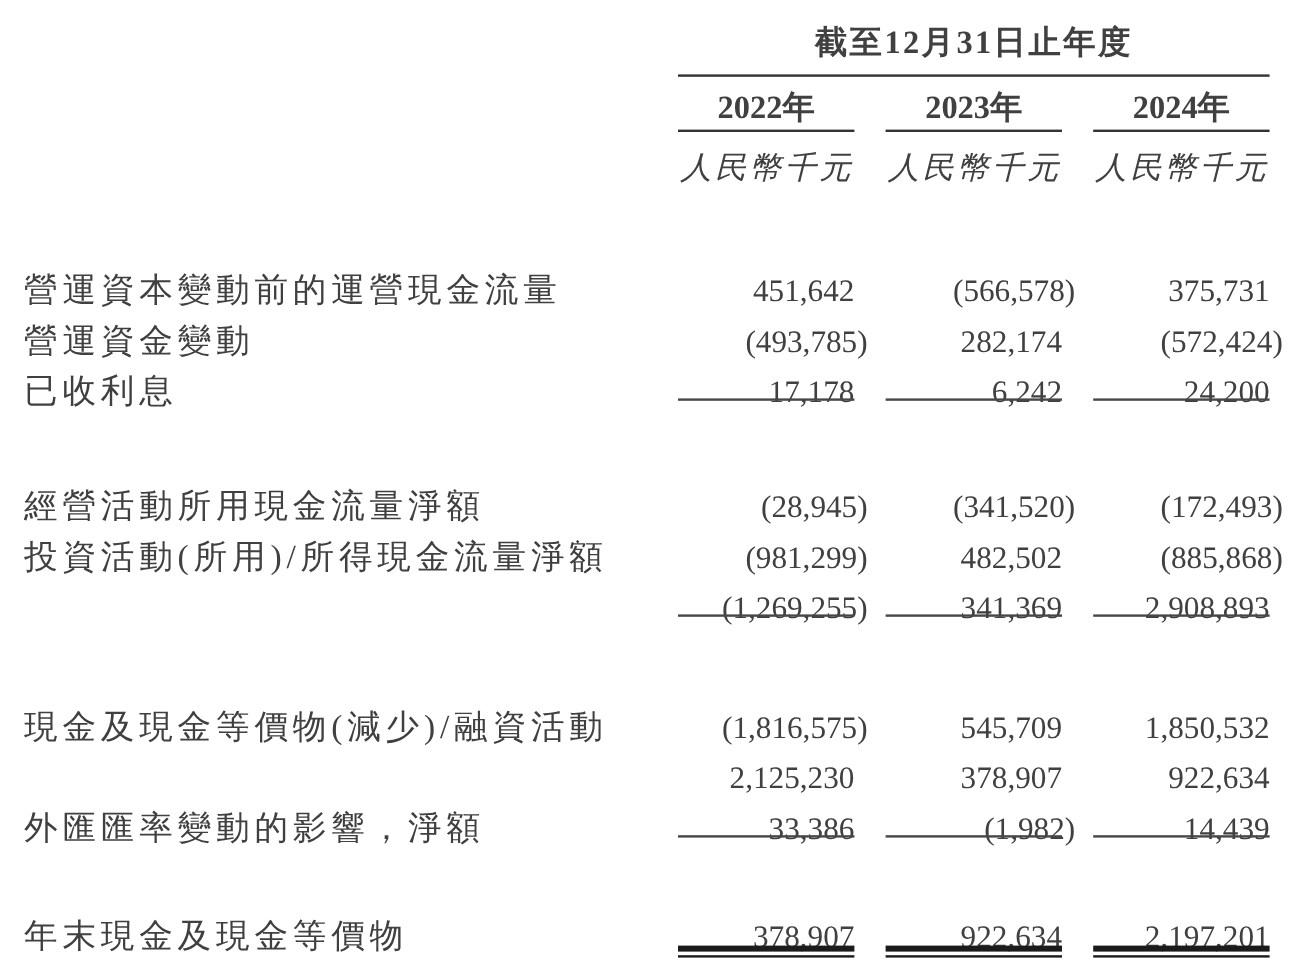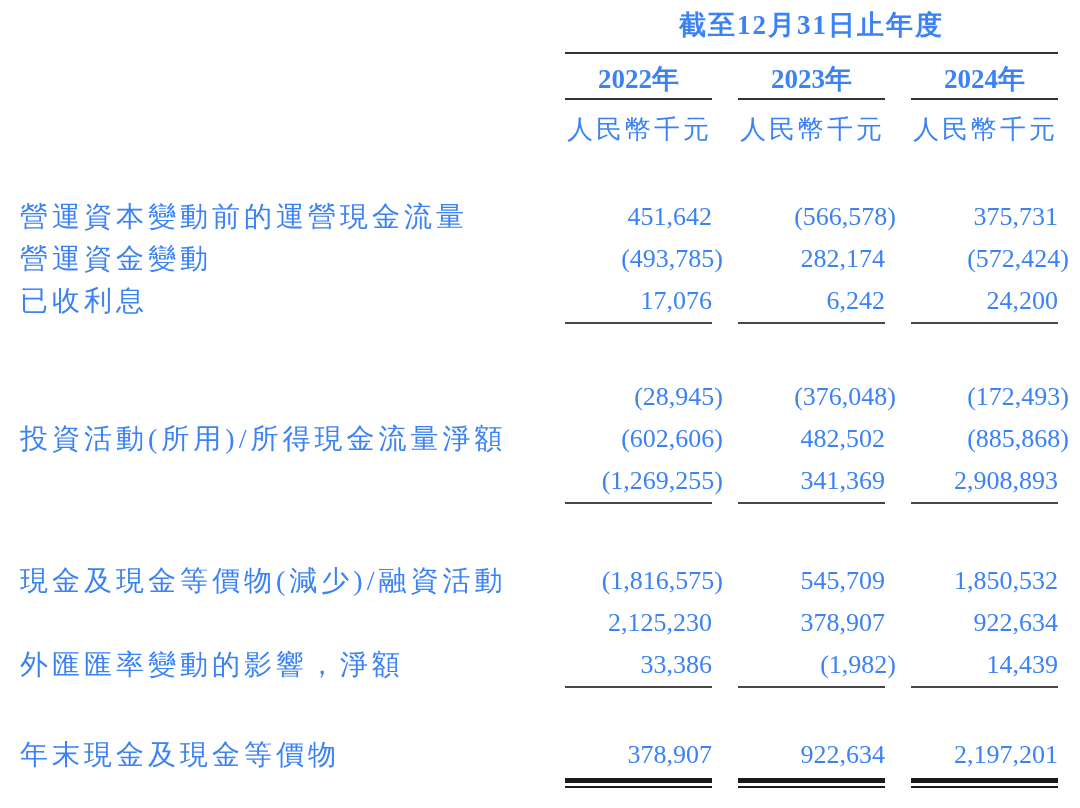--- a/index.html
+++ b/index.html
@@ -1,24 +1,24 @@
 <!DOCTYPE html>
 <html lang="zh-Hant"><head>
 <meta charset="utf-8">
 <style>
   html, body { margin: 0; padding: 0; background: #ffffff; }
   .page {
     position: relative;
     width: 1080px;
     height: 808px;
     background: #ffffff;
-    color: #3b82f6;
+    color: #404040;
     font-family: "Liberation Serif", "DejaVu Serif", serif;
     box-sizing: border-box;
-    padding: 8px 0 0 20px;
+    padding: 18px 0 0 20px;
     overflow: hidden;
   }
   .grid-row {
     display: grid;
     grid-template-columns: 545px 147px 26px 147px 26px 147px;
     align-items: end;
   }
   .c-label { grid-column: 1; }
   .c-v1 { grid-column: 2; }
   .c-v2 { grid-column: 4; }
@@ -38,20 +38,21 @@
   .year-cell {
     font-weight: bold;
     font-size: 27px;
     line-height: 30px;
     text-align: center;
     padding-top: 10px;
     padding-bottom: 4px;
     border-bottom: 2px solid #333333;
   }
   .unit-cell {
+    font-style: italic;
     font-size: 26px;
     letter-spacing: 3px;
     text-align: right;
     padding-top: 14px;
     height: 32px;
     line-height: 32px;
   }
 
   
   .sp-head { height: 50px; }
@@ -63,20 +64,21 @@
   .body-row { height: 42px; line-height: 42px; }
   .row-label {
     font-size: 28px;
     letter-spacing: 4px;
     white-space: nowrap;
   }
   .cell-value {
     font-size: 26px;
     text-align: right;
     white-space: nowrap;
+    margin-top: 16px;
   }
   .cell-value .val { display: inline-block; }
   .cell-value .val.neg { margin-right: -11px; }
 
   
   .rule-cell { border-top: 2px solid #474747; height: 0; }
 
   
   .dbl { padding-top: 2px; }
   .dbl .thick { height: 5px; background: #1b1b1b; }
@@ -112,40 +114,41 @@
     <div class="cell-value c-v3"><span class="val">375,731</span></div>
   </div>
   <div class="grid-row body-row">
     <div class="row-label c-label">營運資金變動</div>
     <div class="cell-value c-v1"><span class="val neg">(493,785)</span></div>
     <div class="cell-value c-v2"><span class="val">282,174</span></div>
     <div class="cell-value c-v3"><span class="val neg">(572,424)</span></div>
   </div>
   <div class="grid-row body-row">
     <div class="row-label c-label">已收利息</div>
-    <div class="cell-value c-v1"><span class="val">17,076</span></div>
+    <div class="cell-value c-v1"><span class="val">17,178</span></div>
     <div class="cell-value c-v2"><span class="val">6,242</span></div>
     <div class="cell-value c-v3"><span class="val">24,200</span></div>
   </div>
   <div class="grid-row">
     <div class="rule-cell c-v1"></div>
     <div class="rule-cell c-v2"></div>
     <div class="rule-cell c-v3"></div>
   </div>
 
   <div class="sp-a"></div>
 
   <div class="grid-row body-row">
+    <div class="row-label c-label">經營活動所用現金流量淨額</div>
     <div class="cell-value c-v1"><span class="val neg">(28,945)</span></div>
-    <div class="cell-value c-v2"><span class="val neg">(376,048)</span></div>
+    <div class="cell-value c-v2"><span class="val neg">(341,520)</span></div>
     <div class="cell-value c-v3"><span class="val neg">(172,493)</span></div>
   </div>
   <div class="grid-row body-row">
     <div class="row-label c-label">投資活動(所用)/所得現金流量淨額</div>
-    <div class="cell-value c-v1"><span class="val neg">(602,606)</span></div>
+    <div class="cell-value c-v1"><span class="val neg">(981,299)</span></div>
     <div class="cell-value c-v2"><span class="val">482,502</span></div>
     <div class="cell-value c-v3"><span class="val neg">(885,868)</span></div>
   </div>
   <div class="grid-row body-row">
     <div class="cell-value c-v1"><span class="val neg">(1,269,255)</span></div>
     <div class="cell-value c-v2"><span class="val">341,369</span></div>
     <div class="cell-value c-v3"><span class="val">2,908,893</span></div>
   </div>
   <div class="grid-row">
     <div class="rule-cell c-v1"></div>

